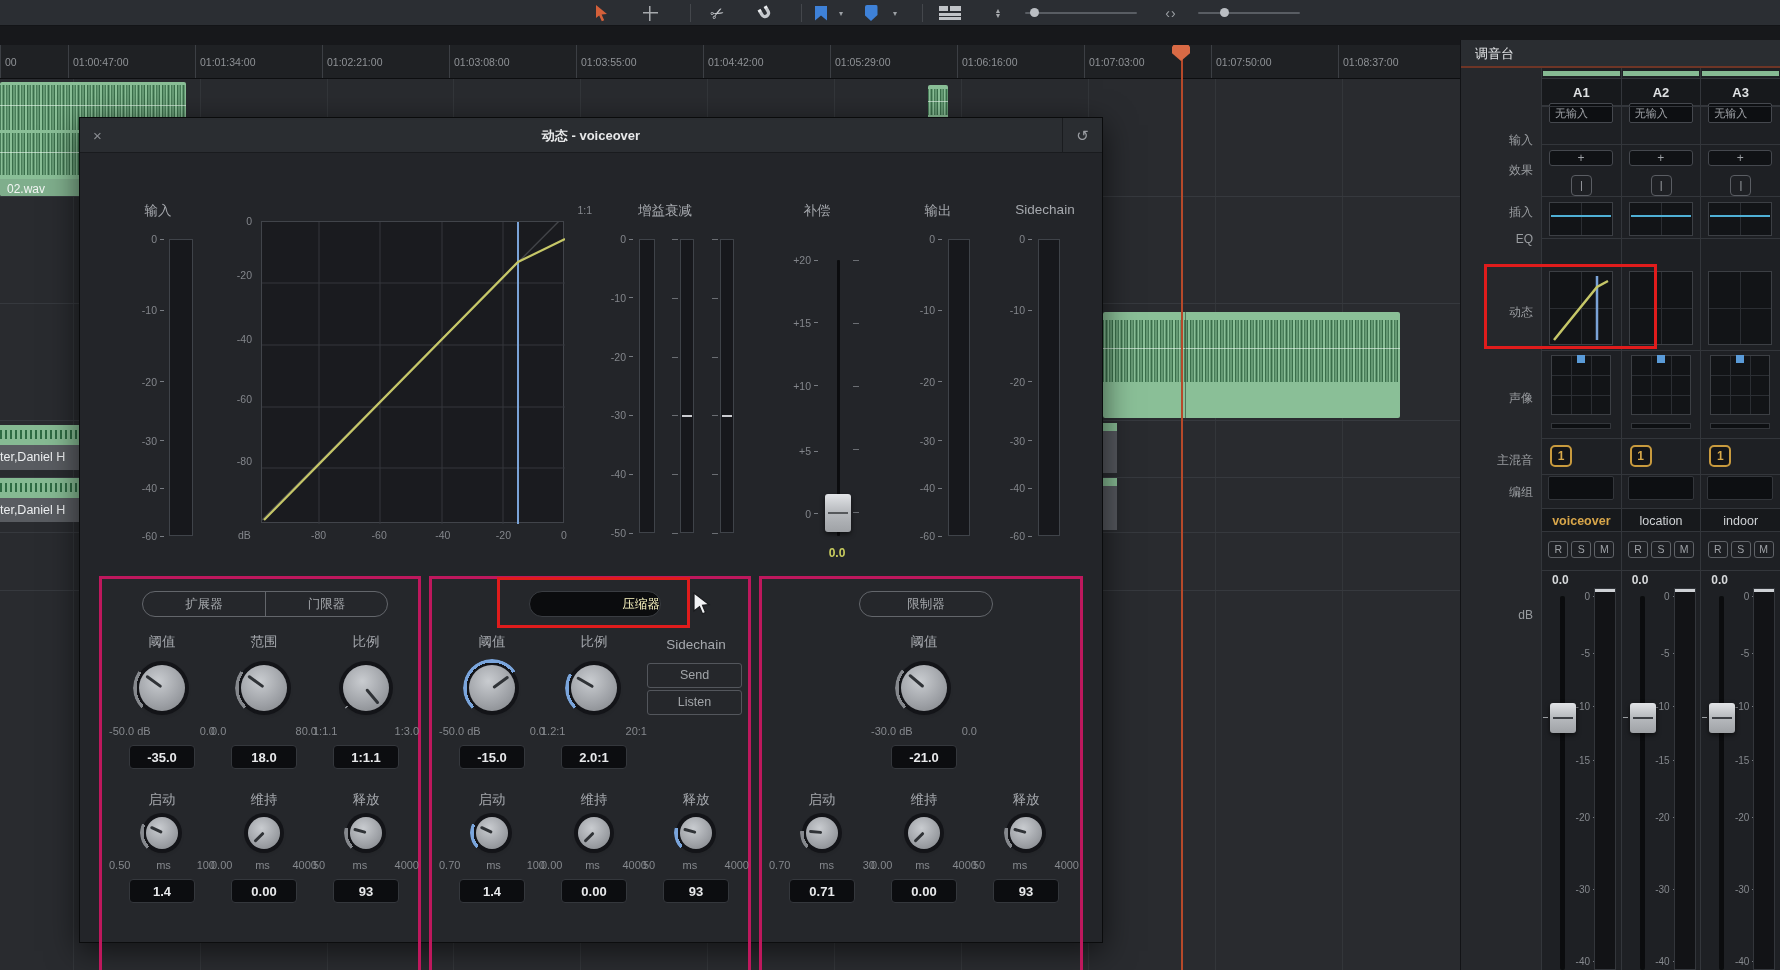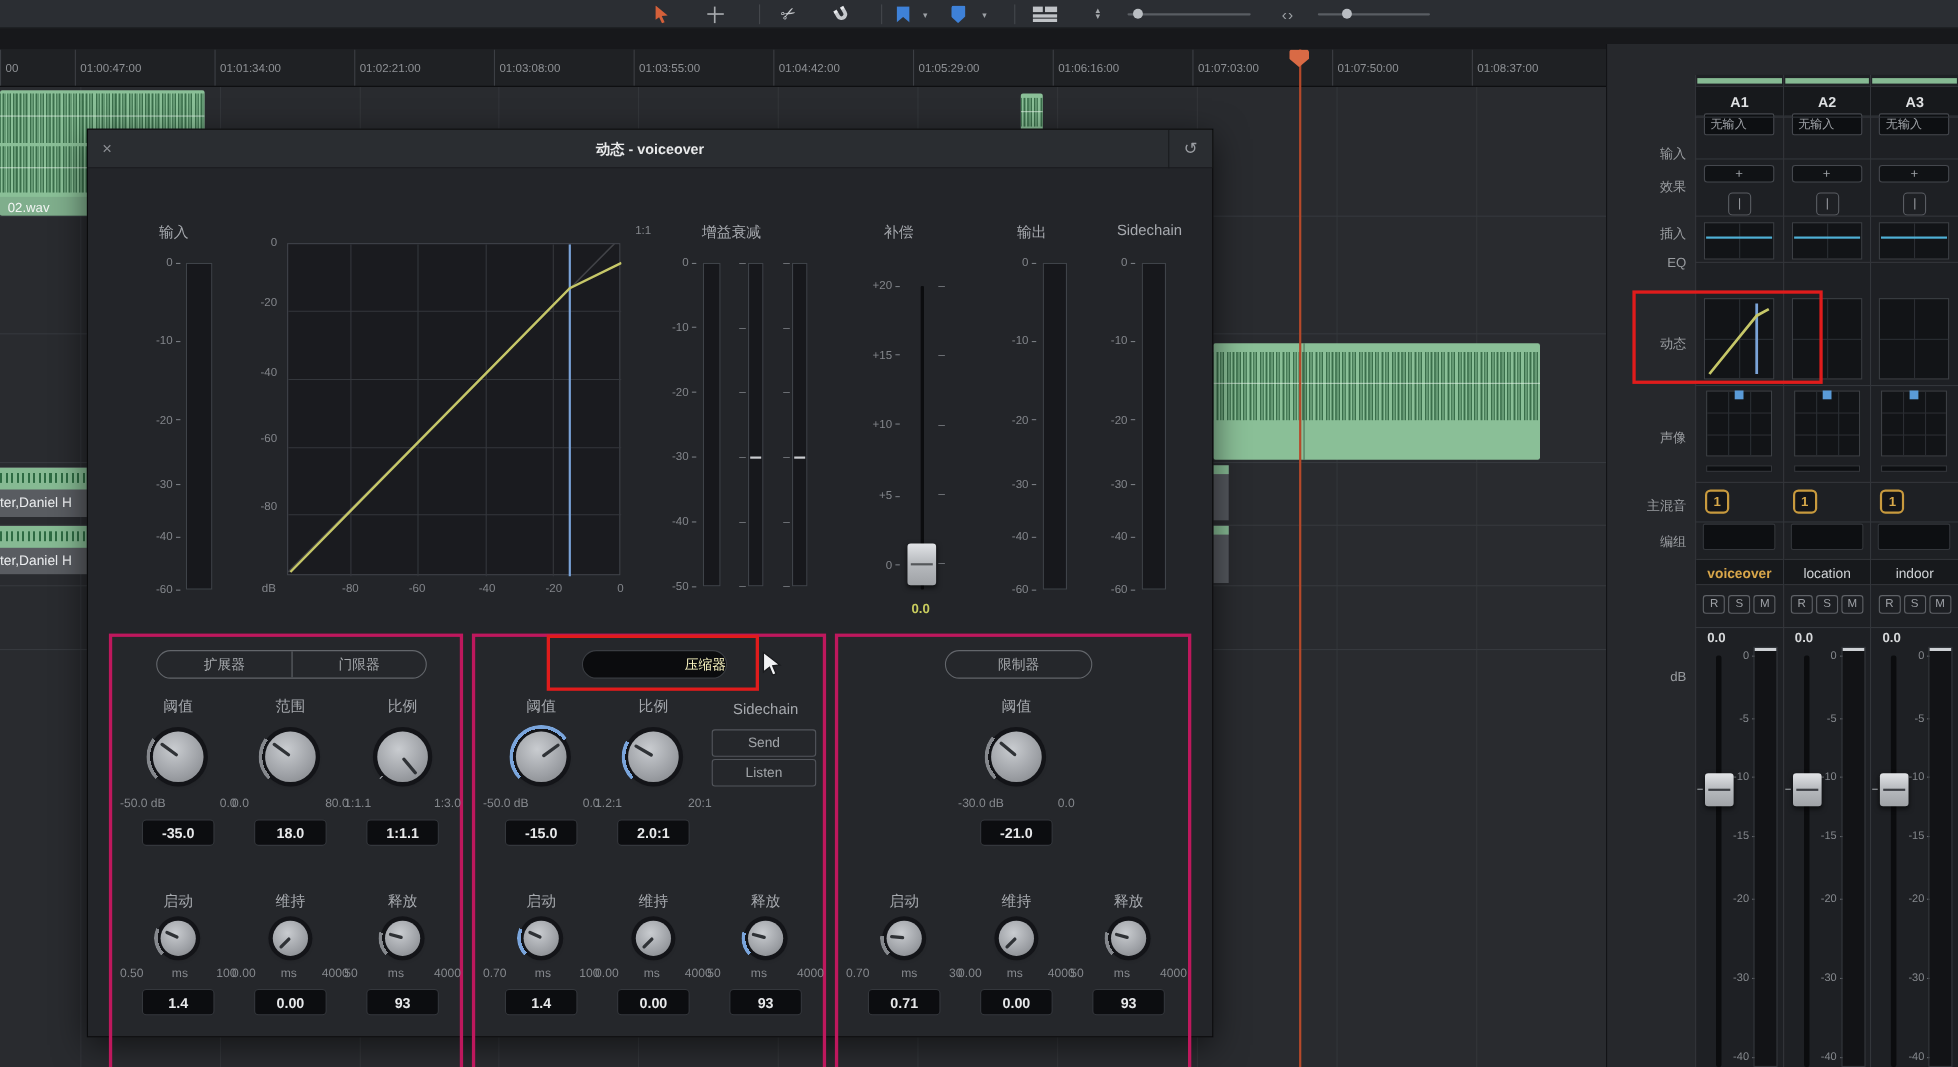--- a/index.html
+++ b/index.html
@@ -83,21 +83,21 @@
 
   .panel{position:absolute;top:458px;height:434px;border:3px solid #be185d;background:rgba(255,255,255,0.01);}
   .pill{position:absolute;top:12px;height:26px;border:1px solid #63666b;border-radius:13px;display:flex;overflow:hidden;}
   .pill .half{width:123px;text-align:center;line-height:24px;color:#a6a9ad;font-size:12.5px;}
   .pill .half + .half{border-left:1px solid #63666b;}
   .pill.active{background:#0b0c0e;border-color:#3a3d42;}
   .pill.active .one{color:#fef9c3;text-align:right;}
   .pill .one{width:100%;text-align:center;line-height:24px;color:#a6a9ad;font-size:12.5px;}
   .kcol{position:absolute;width:104px;display:flex;flex-direction:column;align-items:center;}
   .klabel{height:18px;color:#a6a9ae;font-size:13.5px;margin-bottom:14px;}
-  .kcol.small .klabel{margin-bottom:8px;margin-top:20px;}
+  .kcol.small .klabel{margin-bottom:8px;}
   .knob{position:relative;border-radius:50%;background:radial-gradient(circle at 42% 35%,#c9ccd0,#9da0a5 60%,#7e8185);box-shadow:0 0 0 4px #131418,0 2px 5px rgba(0,0,0,.55);margin-bottom:14px;}
   .knob.big{width:46px;height:46px;}
   .knob.sm{width:32px;height:32px;margin-bottom:10px;}
   .knob::before{content:'';position:absolute;inset:-6px;border-radius:50%;
      background:conic-gradient(from 225deg,var(--ac,#787c82) 0 var(--span,0deg),transparent var(--span,0deg) 360deg);
      -webkit-mask:radial-gradient(farthest-side,transparent calc(100% - 3.5px),#000 calc(100% - 3.5px));
      mask:radial-gradient(farthest-side,transparent calc(100% - 3.5px),#000 calc(100% - 3.5px));}
   .knob i{position:absolute;inset:0;transform:rotate(var(--a,0deg));}
   .knob i::before{content:'';position:absolute;left:calc(50% - 1.5px);top:3px;width:3px;height:42%;background:#2f3236;border-radius:2px;}
   .krange{width:106px;display:flex;justify-content:space-between;color:#85888d;font-size:11px;margin-bottom:8px;}
@@ -667,20 +667,21 @@
             <span>50</span>
             <span>ms</span>
             <span>4000</span>
           </div>
         <div class="kval">93</div>
       </div>
     </div>
   </div>
 
   <div class="mixer">
+    <div class="mtitle">调音台</div>
     <div class="rowlabel" style="top:92px">输入</div>
     <div class="rowlabel" style="top:122px">效果</div>
     <div class="rowlabel" style="top:164px">插入</div>
     <div class="rowlabel" style="top:192px">EQ</div>
     <div class="rowlabel" style="top:264px">动态</div>
     <div class="rowlabel" style="top:350px">声像</div>
     <div class="rowlabel" style="top:412px">主混音</div>
     <div class="rowlabel" style="top:444px">编组</div>
     <div class="rowlabel" style="top:568px">dB</div>
 

